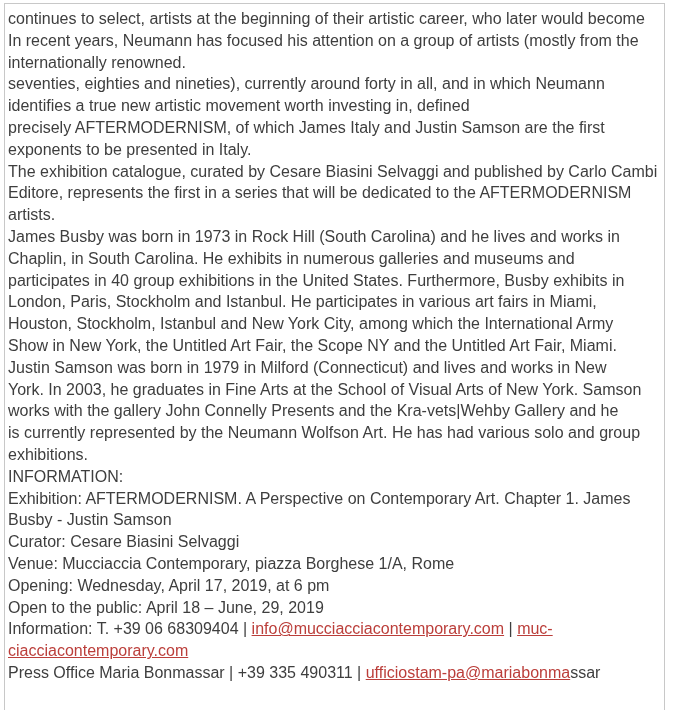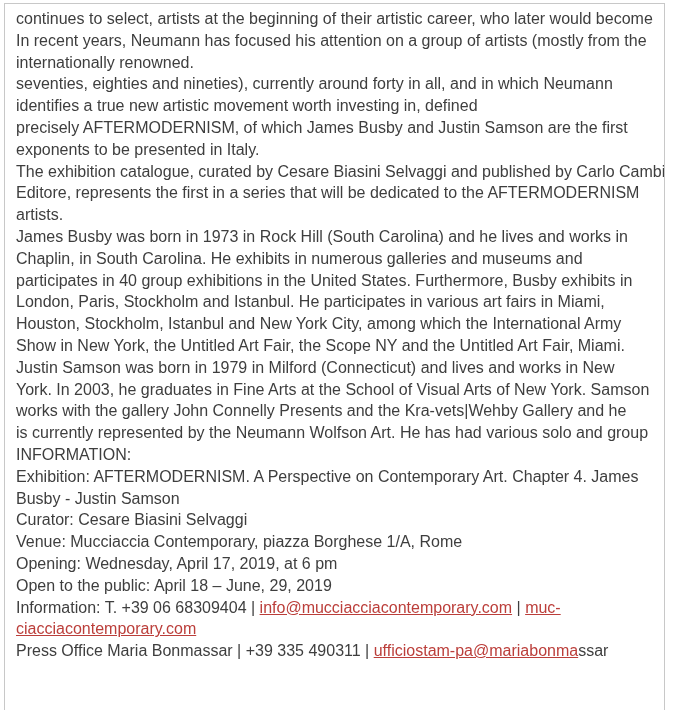--- a/index.html
+++ b/index.html
@@ -26,58 +26,58 @@
     background: #ffffff;
     padding: 4px 2px 0 3px;
     overflow: hidden;
   }
   .line {
     white-space: nowrap;
     font-size: 16px;
     line-height: 21.8px;
     color: var(--text-color, #3e3e3e);
     letter-spacing: 0;
-    margin-left: 8px;
   }
   .line .bold {
     font-weight: normal;
   }
   .line a.link {
     color: var(--link-color, #bb3e3a);
     text-decoration: underline;
     cursor: pointer;
   }
 </style>
 </head>
 <body>
 
 <div class="doc-box">
   <div>
       <div class="line"><span>continues to select, artists at the beginning of their artistic career, who later would become</span></div>
       <div class="line"><span>In recent years, Neumann has focused his attention on a group of artists (mostly from the</span></div>
       <div class="line"><span>internationally renowned.</span></div>
       <div class="line"><span>seventies, eighties and nineties), currently around forty in all, and in which Neumann</span></div>
       <div class="line"><span>identifies a true new artistic movement worth investing in, defined</span></div>
-      <div class="line"><span>precisely </span><span class="bold">AFTERMODERNISM</span><span>, of which </span><span class="bold">James Busby and Justin Samson are the first</span></div>
+      <div class="line"><span>precisely </span><span class="bold">AFTERMODERNISM</span><span>, of which </span><span class="bold">James Italy and Justin Samson are the first</span></div>
       <div class="line"><span class="bold">exponents to be presented in Italy</span><span>.</span></div>
       <div class="line"><span>The exhibition catalogue, curated by Cesare Biasini Selvaggi and published by Carlo Cambi</span></div>
       <div class="line"><span>Editore, represents the first in a series that will be dedicated to the </span><span class="bold">AFTERMODERNISM</span></div>
       <div class="line"><span class="bold">artists</span><span>.</span></div>
       <div class="line"><span class="bold">James Busby was born in 1973 in Rock Hill</span><span> (South Carolina) and he lives and works in</span></div>
       <div class="line"><span>Chaplin, in South Carolina. He exhibits in numerous galleries and museums and</span></div>
       <div class="line"><span>participates in 40 group exhibitions in the United States. Furthermore, </span><span class="bold">Busby exhibits in</span></div>
       <div class="line"><span class="bold">London</span><span>, Paris, Stockholm and Istanbul. He participates in various art fairs in Miami,</span></div>
       <div class="line"><span>Houston, Stockholm, Istanbul and New York City, among which the International Army</span></div>
       <div class="line"><span>Show in New York, the Untitled Art Fair, the Scope NY and the Untitled Art Fair, Miami.</span></div>
       <div class="line"><span class="bold">Justin Samson was born in 1979 in Milford</span><span> (Connecticut) and lives and works in New</span></div>
       <div class="line"><span>York. In 2003, he graduates in Fine Arts at the School of Visual Arts of New York. </span><span class="bold">Samson</span></div>
       <div class="line"><span class="bold">works with the gallery John Connelly Presents and the Kra</span><span>-vets|Wehby Gallery and he</span></div>
       <div class="line"><span>is currently represented by the Neumann Wolfson Art. He has had various solo and group</span></div>
+      <div class="line"><span>exhibitions.</span></div>
       <div class="line"><span>INFORMATION:</span></div>
-      <div class="line"><span>Exhibition: </span><span class="bold">AFTERMODERNISM</span><span>. A Perspective on Contemporary Art. Chapter 4. </span><span class="bold">James</span></div>
+      <div class="line"><span>Exhibition: </span><span class="bold">AFTERMODERNISM</span><span>. A Perspective on Contemporary Art. Chapter 1. </span><span class="bold">James</span></div>
       <div class="line"><span class="bold">Busby</span><span> - </span><span class="bold">Justin Samson</span></div>
       <div class="line"><span>Curator: Cesare Biasini Selvaggi</span></div>
       <div class="line"><span>Venue: </span><span class="bold">Mucciaccia Contemporary</span><span>, piazza Borghese 1/A, Rome</span></div>
       <div class="line"><span>Opening: Wednesday, April 17, 2019, at 6 pm</span></div>
       <div class="line"><span>Open to the public: April 18 – June, 29, 2019</span></div>
       <div class="line"><span>Information: T. +39 06 68309404 | </span><a class="link" href="#">info@mucciacciacontemporary.com</a><span> | </span><a class="link" href="#">muc-</a></div>
       <div class="line"><a class="link" href="#">ciacciacontemporary.com</a></div>
       <div class="line"><span>Press Office Maria Bonmassar | +39 335 490311 | </span><a class="link" href="#">ufficiostam-pa@mariabonma</a><span>ssar</span></div>
     </div>
 </div>

